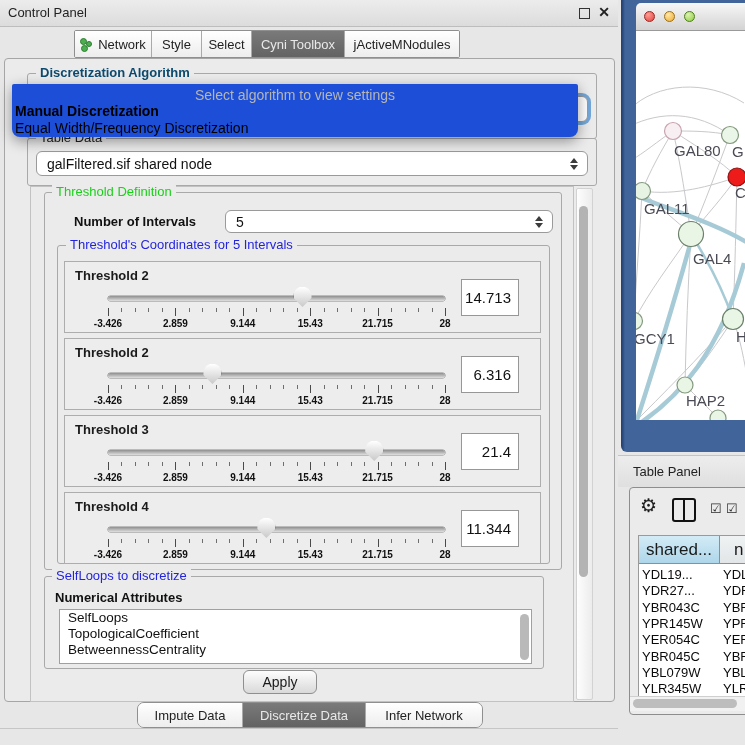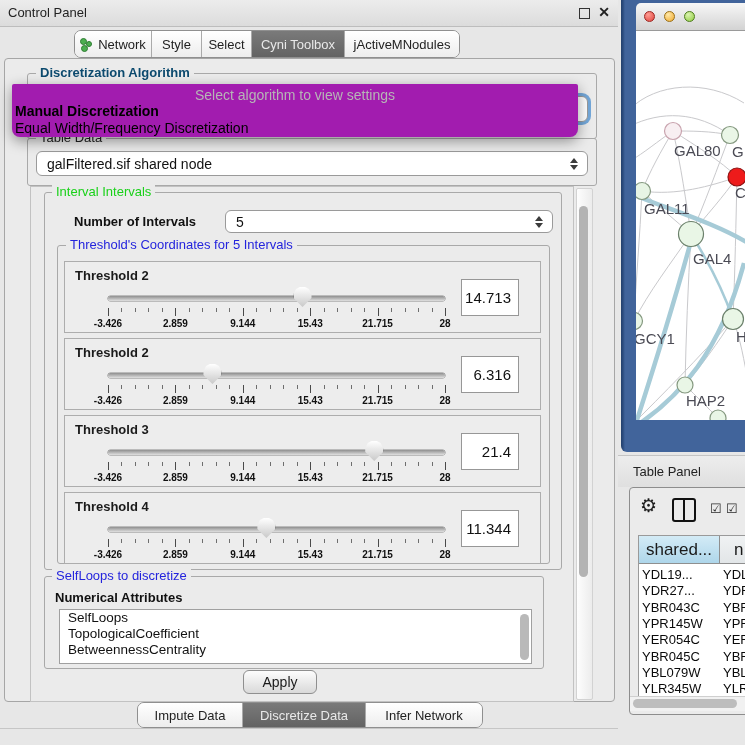--- a/index.html
+++ b/index.html
@@ -7,21 +7,21 @@
        font-family:"Liberation Sans",sans-serif;color:#1a1a1a;overflow:hidden;
        -webkit-font-smoothing:antialiased;}
   .a{position:absolute;}
   
   .titlebar{left:0;top:0;width:618px;height:26px;background:linear-gradient(#ececec,#dcdcdc);
             border-bottom:1px solid #bdbdbd;}
   .titlebar .t{left:8px;top:5px;font-size:13px;color:#222;}
   .float-ic{right:28px;top:8px;width:9px;height:9px;border:1.5px solid #333;position:absolute;}
   .close-ic{right:8px;top:4px;font-size:14px;font-weight:bold;color:#222;position:absolute;}
   
-  .tabrow{left:74px;top:30px;height:26px;display:flex;border:1px solid #8f8f8f;border-radius:7px;
+  .tabrow{left:74px;top:30px;height:26px;display:flex;border:1px solid #8f8f8f;border-radius:2px;
           overflow:hidden;background:#fff;}
   .tab{display:flex;align-items:center;justify-content:center;font-size:13px;color:#222;
        background:linear-gradient(#ffffff,#ededed);border-right:1px solid #aaa;padding:0 2px;}
   .tab:last-child{border-right:none;}
   .tab.sel{background:linear-gradient(#7a7a7a,#636363);color:#e9e9e9;}
   .netic{width:13px;height:13px;margin-right:5px;position:relative;}
   .netic i{position:absolute;width:5px;height:5px;border-radius:50%;background:#4caf50;border:1px solid #2e7d32;}
   .netic i:nth-child(1){left:0;top:0;}
   .netic i:nth-child(2){left:6px;top:3px;width:4px;height:4px;}
   .netic i:nth-child(3){left:1px;top:7px;}
@@ -30,21 +30,21 @@
   .group{position:absolute;border:1px solid #a9a9a9;border-radius:3px;}
   .gtitle{position:absolute;font-size:13px;background:#ebebeb;padding:0 4px;line-height:13px;}
   .combo{position:absolute;background:#fff;border:1px solid #9a9a9a;border-radius:6px;font-size:14px;
          display:flex;align-items:center;padding-left:10px;color:#111;}
   .arrows{position:absolute;right:9px;top:50%;transform:translateY(-50%);width:8px;}
   .arrows b,.arrows u{display:block;width:0;height:0;border-left:4px solid transparent;border-right:4px solid transparent;}
   .arrows b{border-bottom:5px solid #3c3c3c;margin-bottom:2px;}
   .arrows u{border-top:5px solid #3c3c3c;}
   .focusring{box-shadow:0 0 0 3px #73a7d8;}
   
-  .popup{left:12px;top:84px;width:566px;height:53px;background:#a21caf;z-index:30;
+  .popup{left:12px;top:84px;width:566px;height:53px;background:#1d4ed8;z-index:30;
          border-radius:2px 2px 8px 8px;box-shadow:0 4px 14px rgba(0,0,0,.4);font-size:14px;}
   .popup .hint{position:absolute;left:0;right:0;top:3px;text-align:center;color:#b6b6b6;}
   .popup .it1{position:absolute;left:3px;top:19px;font-weight:bold;color:#000;}
   .popup .it2{position:absolute;left:3px;top:36px;color:#000;}
   
   .viewport{left:30px;top:186px;width:542px;height:514px;border:1px solid #c2c2c2;}
   .vscroll{left:576px;top:188px;width:15px;height:510px;background:linear-gradient(90deg,#fdfdfd,#ececec);
            border:1px solid #d2d2d2;border-radius:2px;}
   .vthumb{position:absolute;left:2px;top:17px;width:9px;height:371px;background:#b3b3b3;border-radius:5px;}
   .boldlbl{font-size:13px;font-weight:bold;color:#111;}
@@ -163,21 +163,21 @@
   <div class="it1">Manual Discretization</div>
   <div class="it2">Equal Width/Frequency Discretization</div>
 </div>
 
 <div class="a viewport"></div>
 <div class="a vscroll">
     <div class="vthumb"></div>
   </div>
 
 <div class="a group" style="left:44px;top:192px;width:516px;height:376px;"></div>
-<span class="a gtitle tgreen" style="left:52px;top:185px;">Interval Intervals</span>
+<span class="a gtitle tgreen" style="left:52px;top:185px;">Threshold Definition</span>
 <span class="a boldlbl" style="left:74px;top:214px;">Number of Intervals</span>
 <div class="a combo" style="left:225px;top:210px;width:328px;height:23px;box-sizing:border-box;border-radius:6px;">
   <span>5</span>
   <span class="arrows">
       <b></b>
       <u></u>
     </span>
 </div>
 
 <div class="a group" style="left:57px;top:245px;width:491px;height:317px;"></div>

